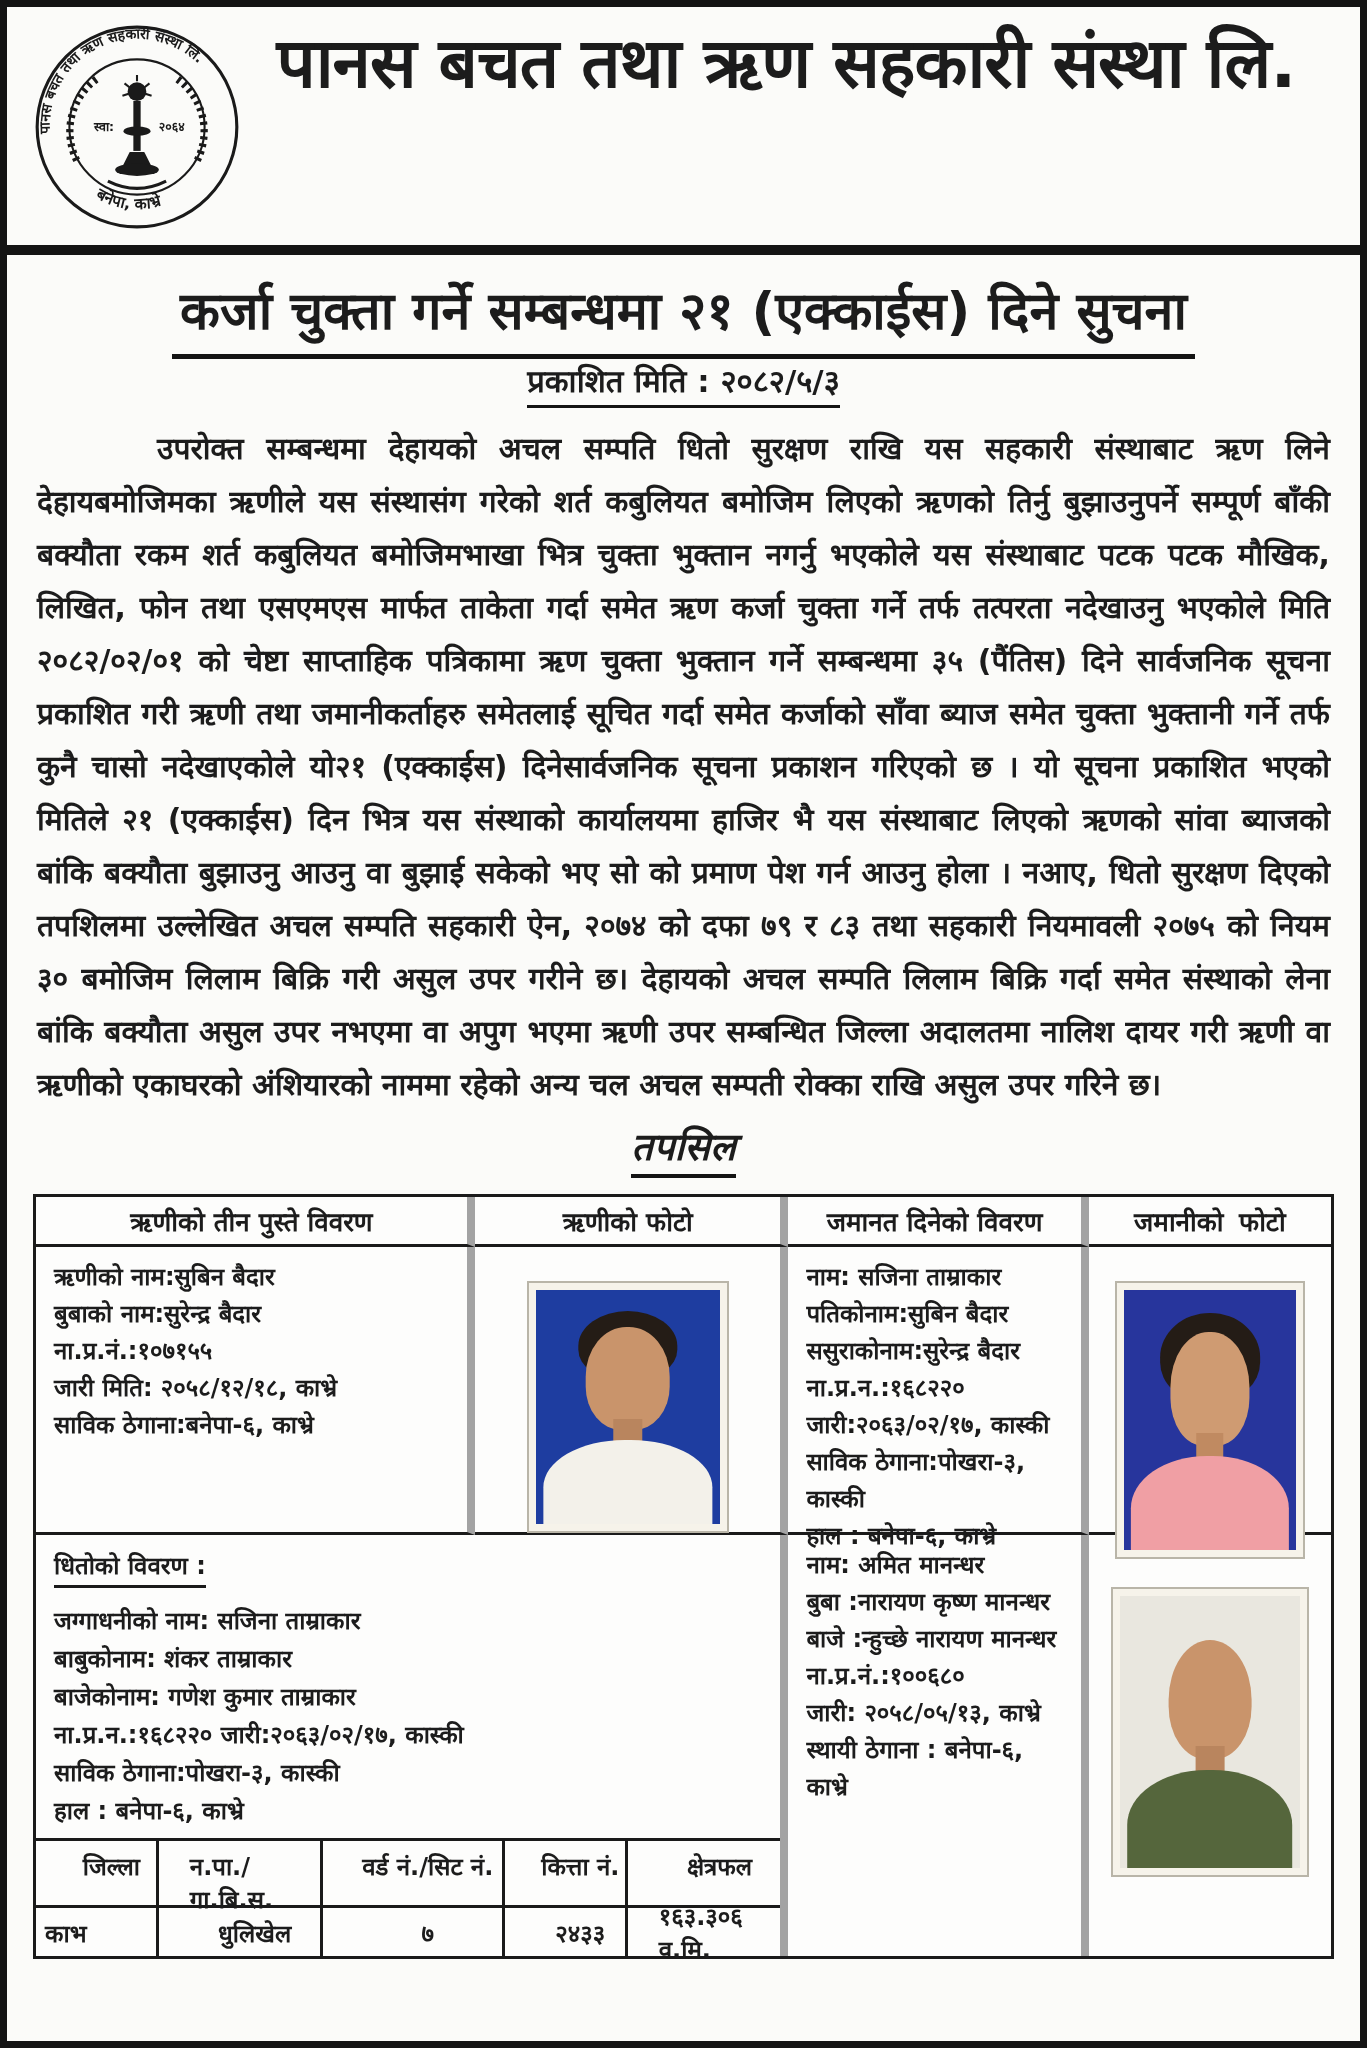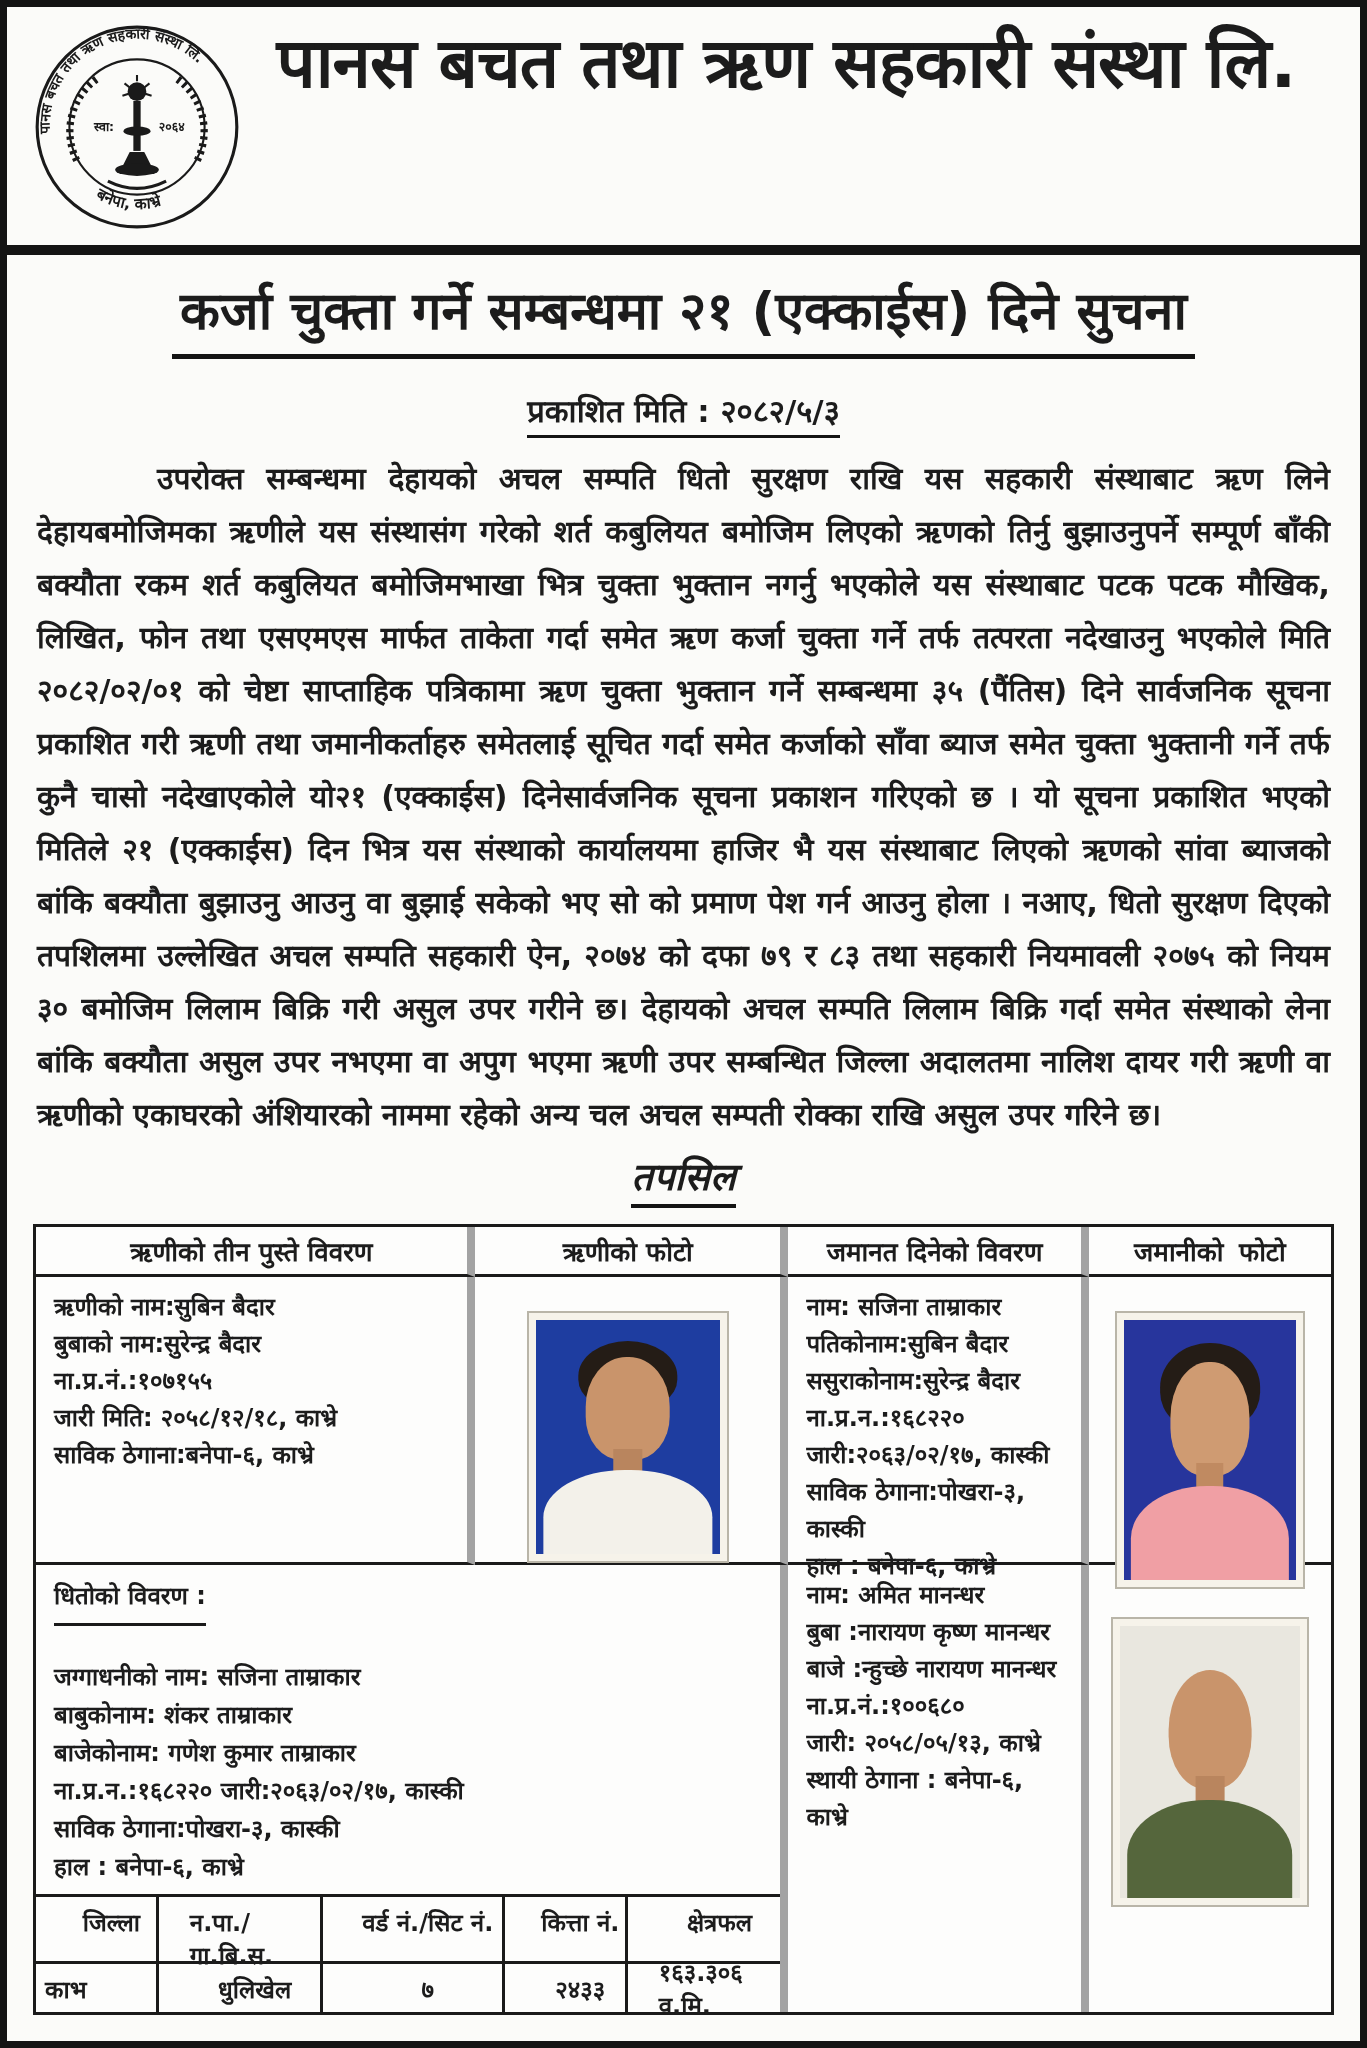--- a/index.html
+++ b/index.html
@@ -15,21 +15,21 @@
   .org-block { position:absolute; left:215px; right:10px; top:6px; text-align:center; }
   .org-name { font-size:69px; font-weight:700; letter-spacing:-1px; white-space:nowrap; }
   .org-address { font-size:35px; font-weight:700; margin-top:16px; }
   .rule { height:10px; background:#141414; }
   
   .title-wrap { text-align:center; margin-top:18px; }
   .notice-title {
     display:inline-block; font-size:52px; font-weight:700;
     border-bottom:5px solid #141414; padding:0 8px 10px 8px; white-space:nowrap;
   }
-  .pub-date { text-align:center; margin-top:30px; }
+  .pub-date { text-align:center; margin-top:0; }
   .pub-date span {
     display:inline-block; font-size:31px; font-weight:700;
     border-bottom:3px solid #141414; padding-bottom:4px;
   }
   
   .body-text {
     margin:14px 30px 0 30px; font-size:30px; font-weight:700;
     line-height:53px; text-align:justify; text-indent:120px;
   }
   .details-heading { text-align:center; margin-top:8px; }
@@ -44,21 +44,21 @@
     grid-template-rows:50px 288px auto; background:#fdfdfc;
   }
   .cell { border-right:8px solid #a3a3a3; border-bottom:3px solid #1a1a1a; box-sizing:border-box; }
   .cell.last-col { border-right:none;font-family:Liberation Mono, monospace; }
   .cell.last-row { border-bottom:none; }
   .th { display:flex; align-items:center; justify-content:center; font-size:26px; font-weight:700; }
   .info-cell { padding:12px 8px 8px 18px; font-size:24px; font-weight:700; line-height:37px; }
   .photo-cell { display:flex; align-items:flex-start; justify-content:center; padding-top:34px; }
   .merged { grid-column:1 / span 2; display:flex; flex-direction:column; padding:0; }
   .collateral-text { padding:12px 8px 8px 18px; font-size:24px; font-weight:700; line-height:38px; flex:1; }
-  .collateral-title { display:inline-block; border-bottom:3px solid #1a1a1a; padding-bottom:8px; margin-bottom:32px; }
+  .collateral-title { display:inline-block; border-bottom:3px solid #1a1a1a; padding-bottom:0; margin-bottom:14px; }
   
   .photo { background:#f6f3ea; border:2px solid #b9b5a8; padding:7px; box-sizing:border-box; }
   .photo-bg { position:relative; width:100%; height:100%; overflow:hidden; }
   .p-head { position:absolute; top:16%; left:50%; transform:translateX(-50%); width:46%; height:44%; border-radius:48% 48% 42% 42%; }
   .p-hair { position:absolute; top:9%; left:50%; transform:translateX(-50%); width:54%; height:30%; border-radius:50% 50% 45% 45%; }
   .p-neck { position:absolute; top:55%; left:50%; transform:translateX(-50%); width:16%; height:12%; }
   .p-shirt { position:absolute; bottom:-6%; left:50%; transform:translateX(-50%); width:92%; height:42%; border-radius:48% 48% 0 0; }
   
   .land-table { width:100%; border-top:3px solid #1a1a1a; display:grid; grid-template-columns:16.5% 22% 24.5% 16.5% 20.5%; }
   .lt-cell { border-right:3px solid #1a1a1a; box-sizing:border-box; font-size:24px; font-weight:700;padding-left:31px; }

